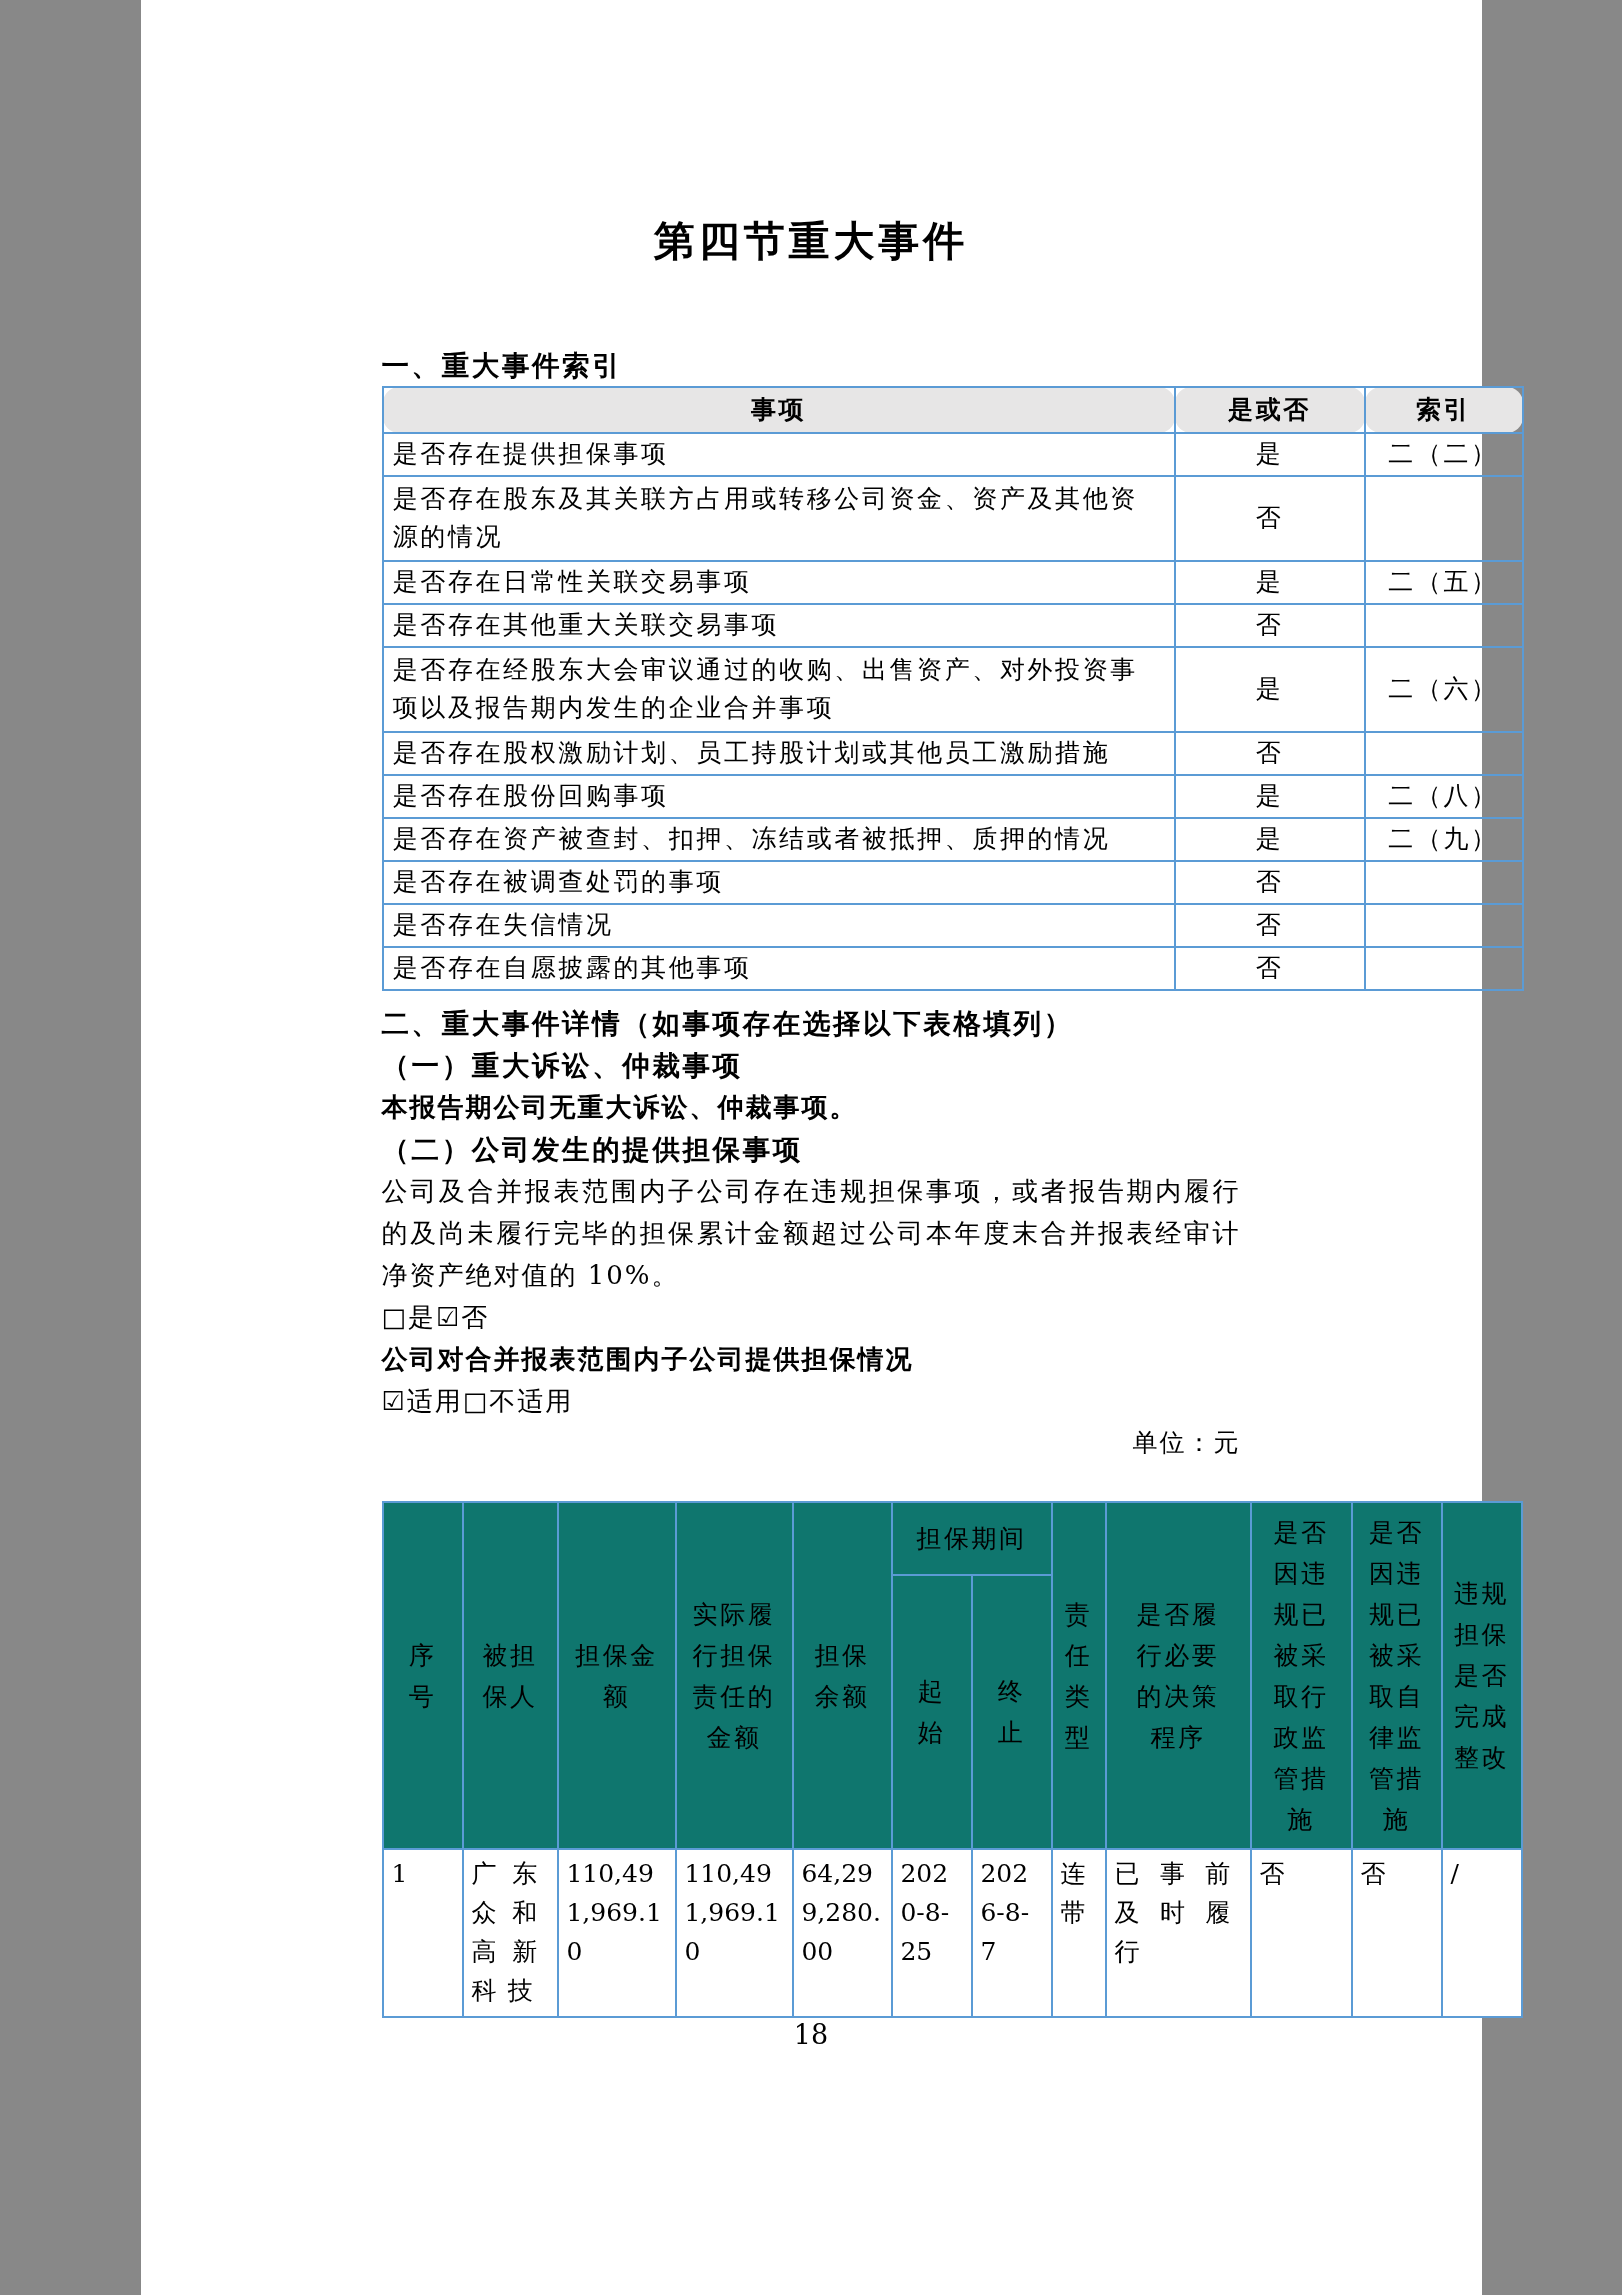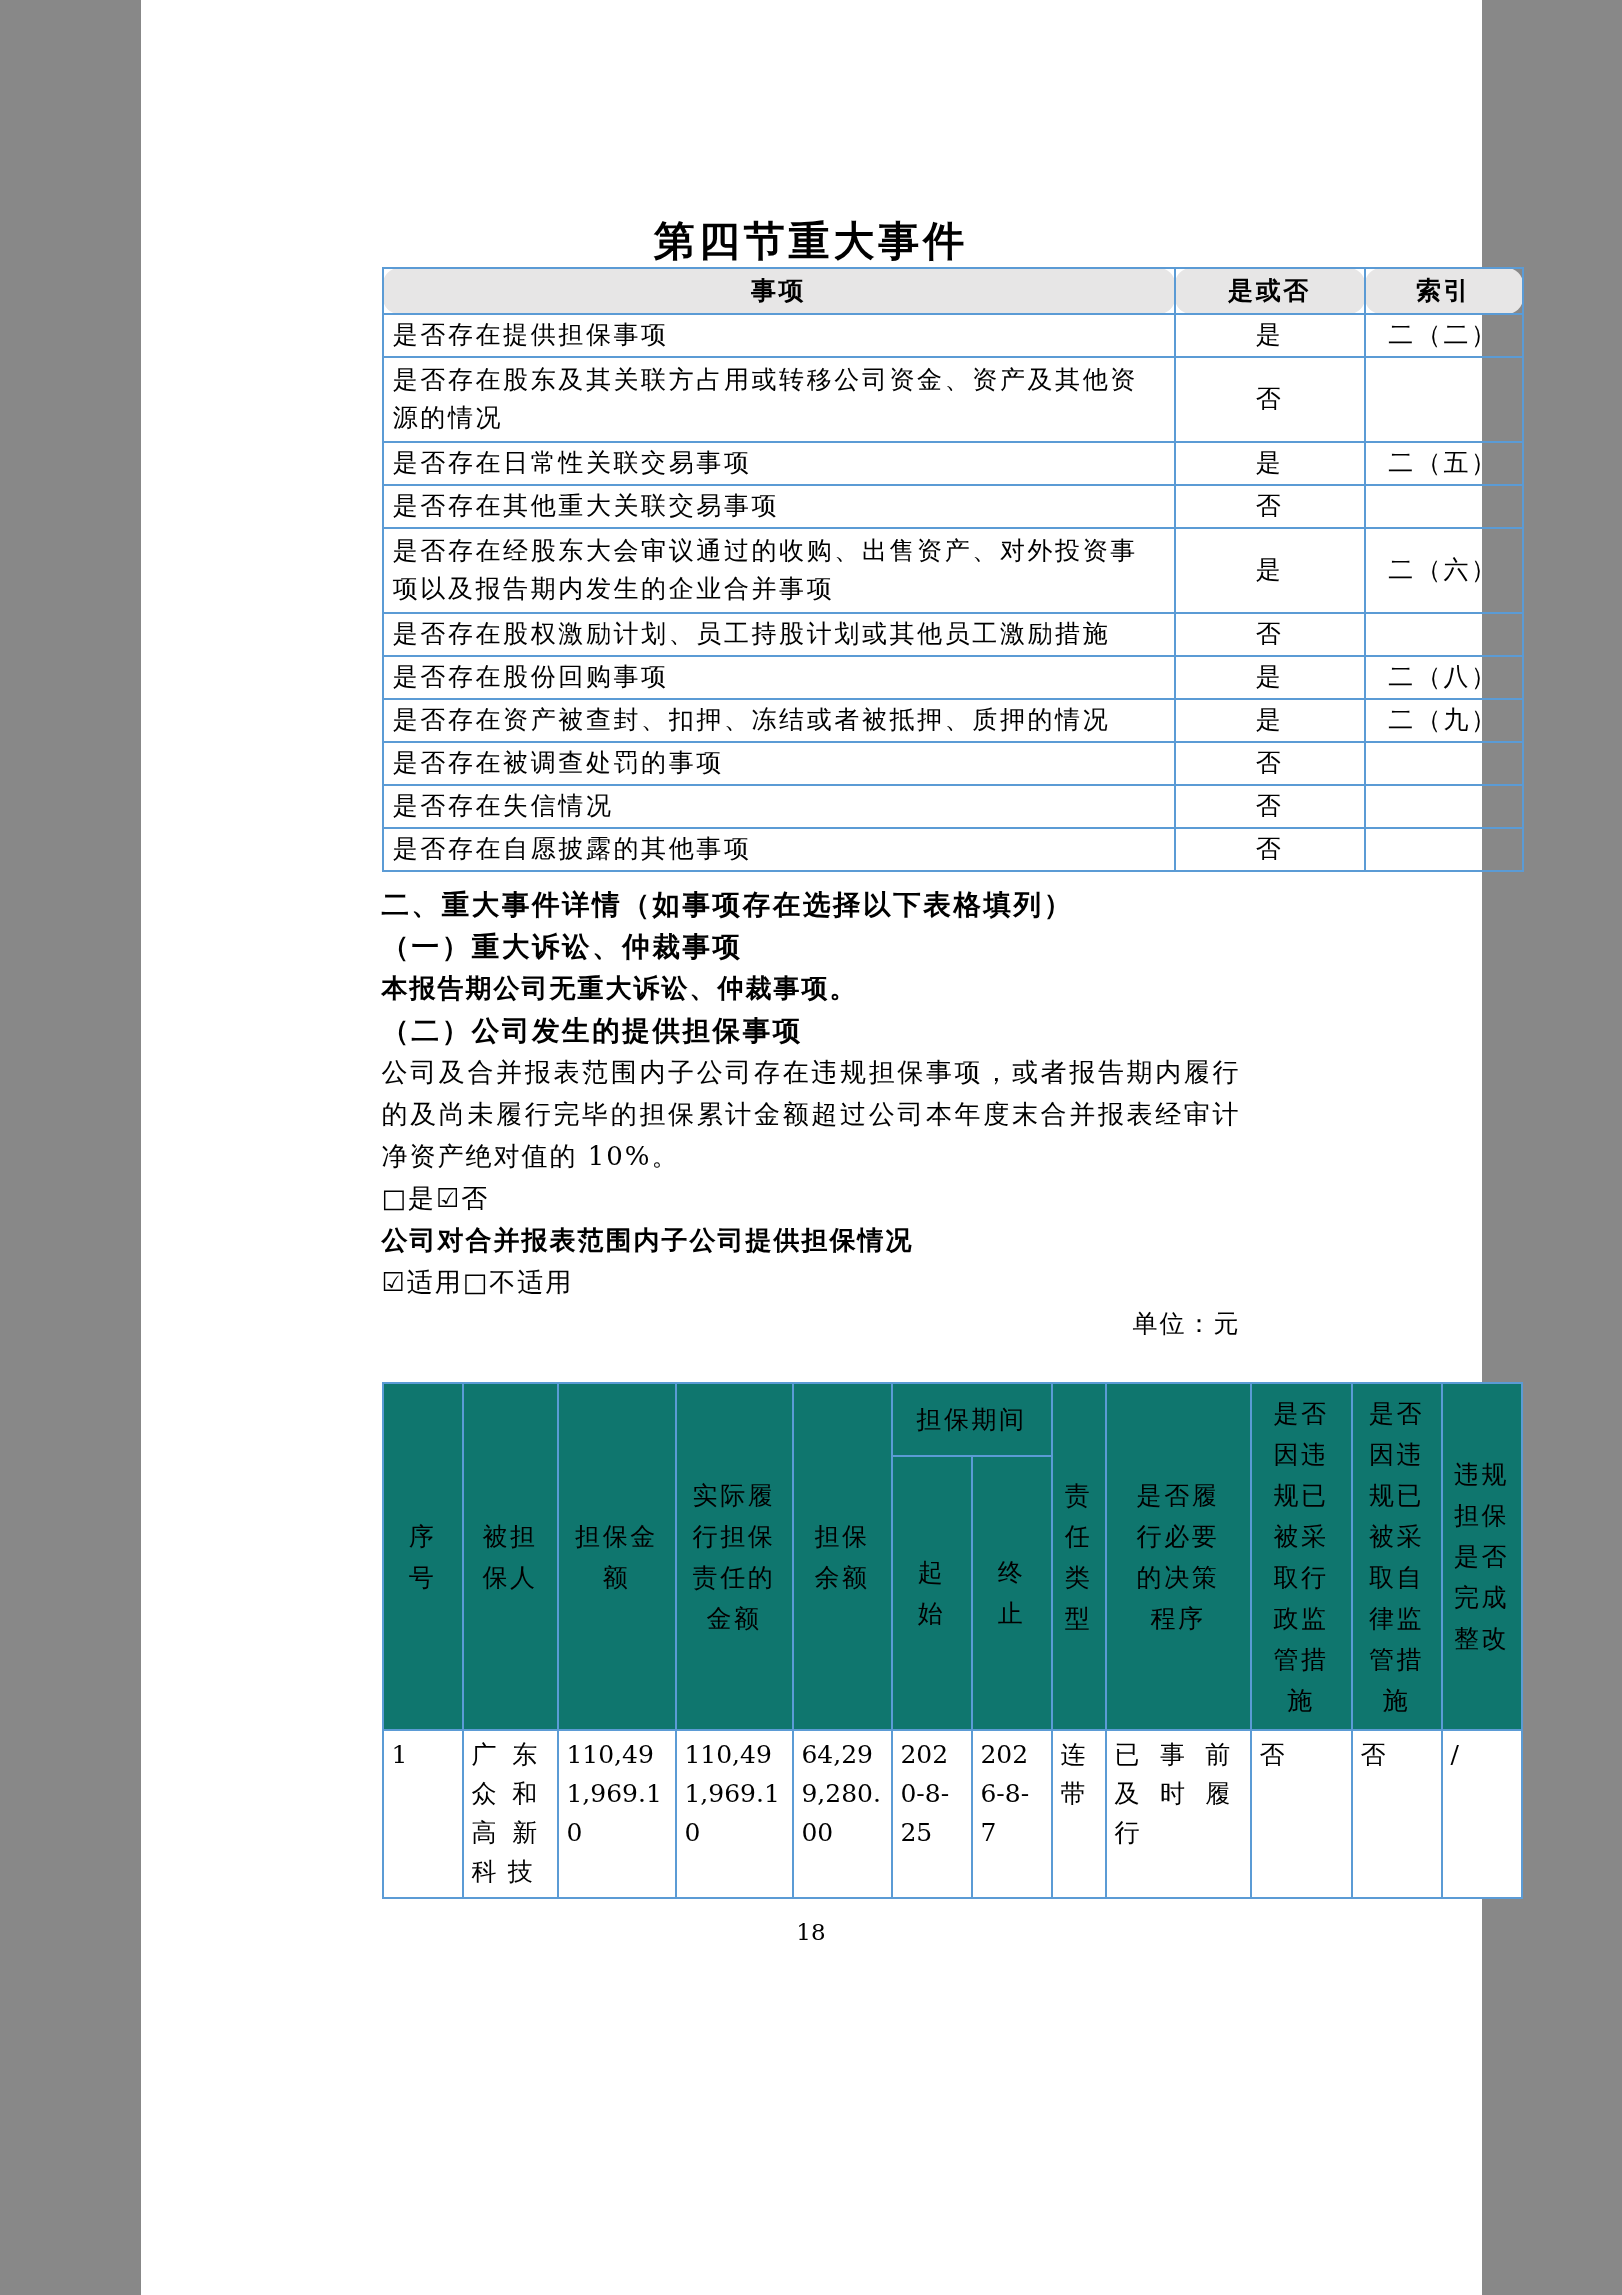--- a/index.html
+++ b/index.html
@@ -100,32 +100,32 @@
     background:#fff;
   }
   .gt td.num { word-break:break-all; letter-spacing:0; }
   .gt td.cjk {
     letter-spacing:0.45em;
     text-align:justify;
     word-break:break-all;
   }
   .pnum {
     text-align:center;
-    font-size:23px;
-    margin-top:17px;
+    font-size:27px;
     line-height:33px;
   }
 </style>
 </head>
 <body>
 
 <div class="page">
 
   <h1 class="title">第四节重大事件</h1>
 
+  <h2 class="h-sec h-first">一、重大事件索引</h2>
 
   <table class="idx">
     <colgroup>
       <col style="width:792px">
         <col style="width:190px">
         <col style="width:158px">
     </colgroup>
     <thead>
       <tr>
         <th>事项</th>

